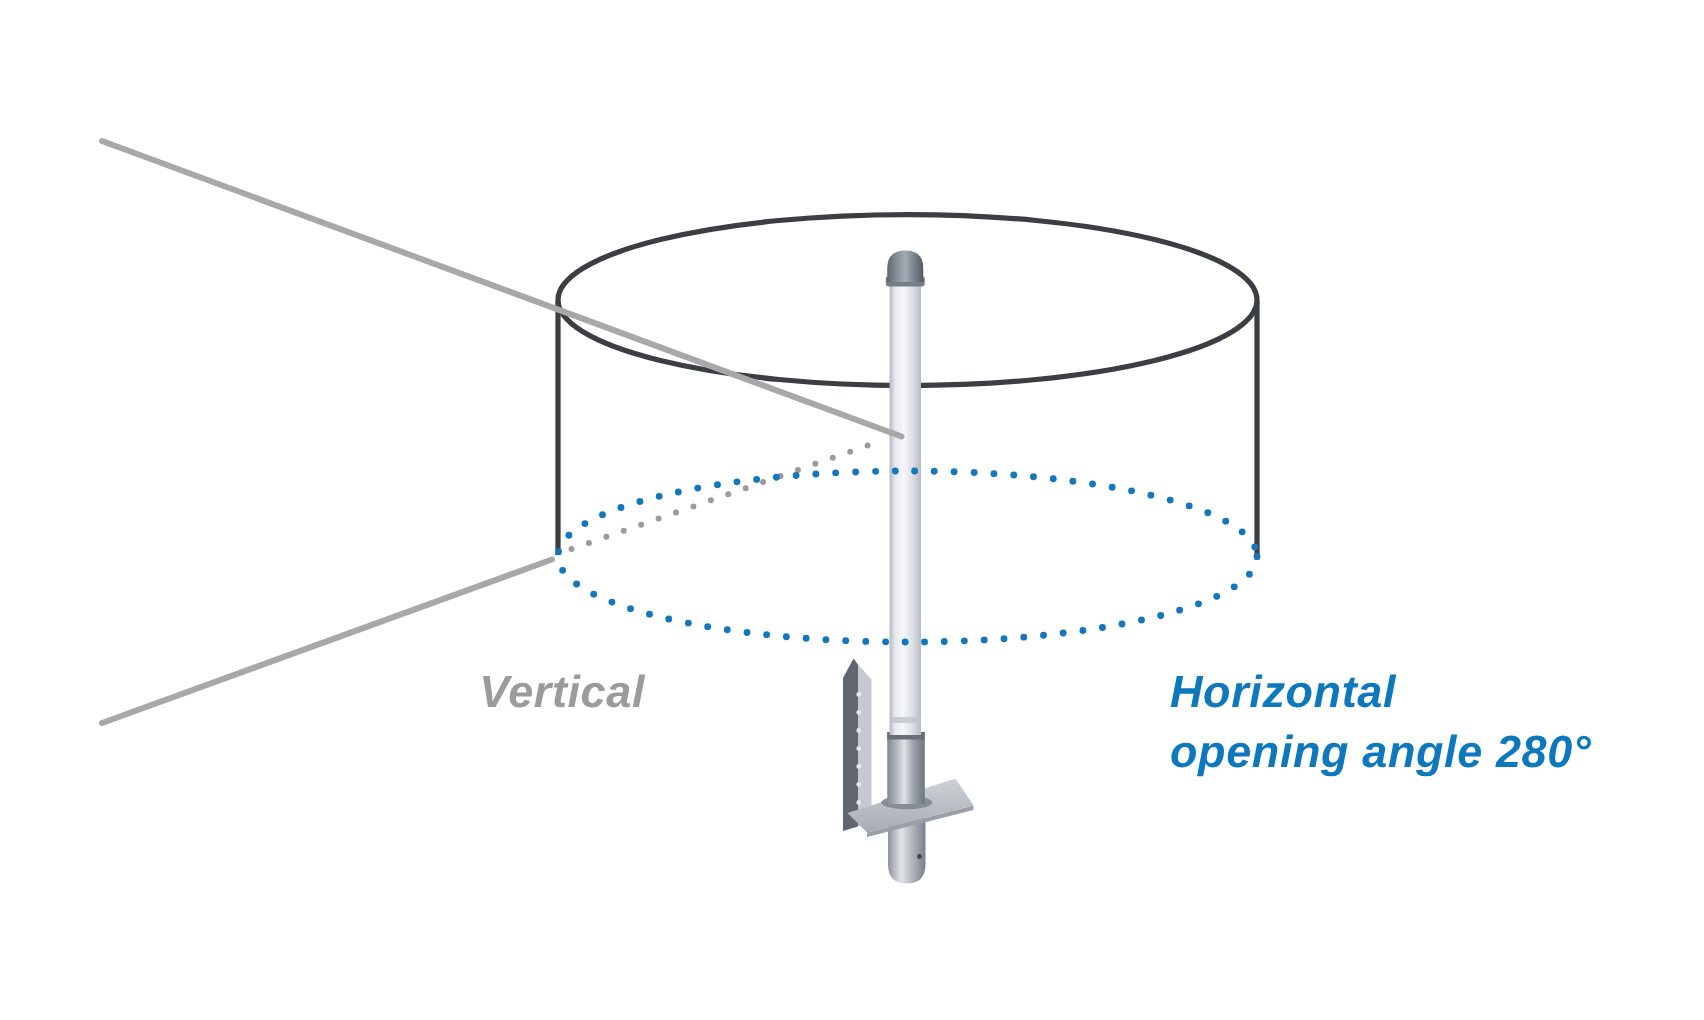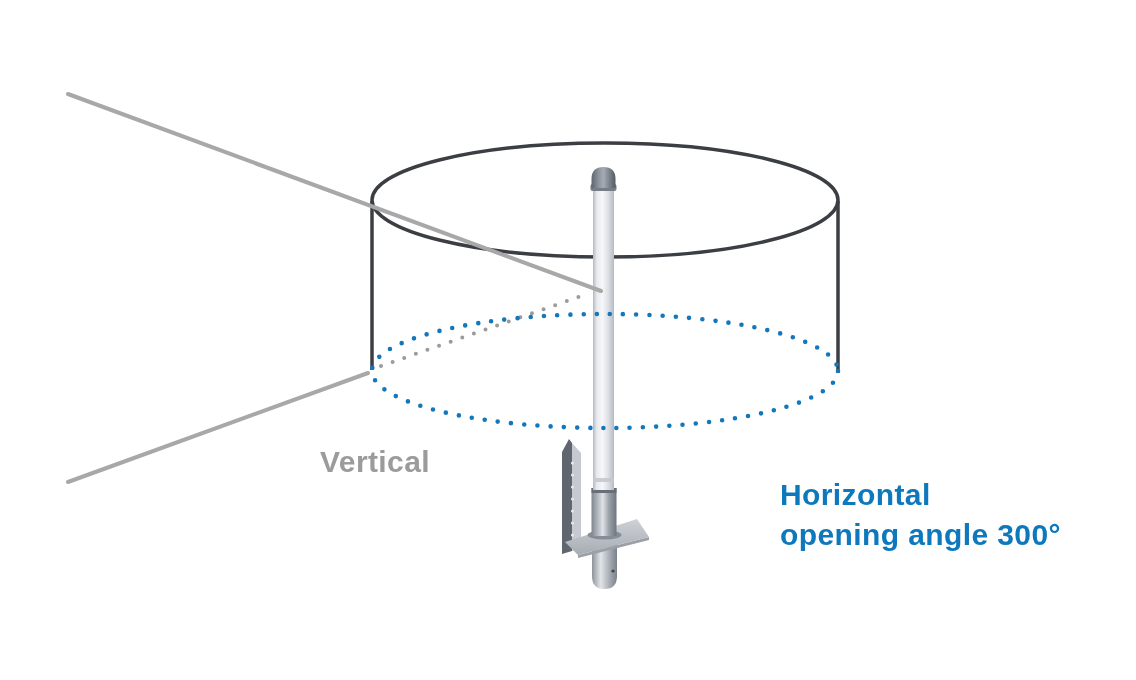--- a/index.html
+++ b/index.html
@@ -11,20 +11,21 @@
     --plane-dotted:#1577bb;
     --background:#ffffff;
   }
   html,body{margin:0;padding:0;}
   body{background:var(--background);font-family:"Liberation Sans", sans-serif;}
   .canvas{
     position:relative;
     width:1136px;height:680px;
     background:var(--background);
     overflow:hidden;
+    font-style:italic;
   }
   .diagram-svg{position:absolute;left:0;top:0;}
   .cyl{stroke:var(--cylinder-stroke);stroke-width:3.5;fill:none;}
   .angle-line{stroke:var(--angle-line);stroke-width:4;stroke-linecap:round;fill:none;}
   .angle-dotted{stroke:var(--angle-dotted);stroke-width:4;stroke-linecap:round;stroke-dasharray:0 12.3;fill:none;}
   .plane-dotted{stroke:var(--plane-dotted);stroke-width:4.6;stroke-linecap:round;stroke-dasharray:0 13.2;fill:none;}
   .label{
     position:absolute;
     font-size:30px;
     font-weight:700;
@@ -36,21 +37,20 @@
     top:442px;
     right:706px;
     text-align:right;
     color:var(--vertical-label);
   }
   .label-horizontal{
     top:442px;
     left:780px;
     text-align:left;
     color:var(--horizontal-label);
-    margin-top:33px;
   }
 </style>
 </head>
 <body>
 
 <div class="canvas">
 
   <svg class="diagram-svg" width="1136" height="680" viewBox="0 0 1136 680" xmlns="http://www.w3.org/2000/svg">
     <defs>
       <linearGradient id="gradPole" x1="0" y1="0" x2="1" y2="0">
@@ -145,16 +145,16 @@
       <ellipse class="plane-dotted" cx="605" cy="371" rx="233" ry="57"></ellipse>
     </g>
   </svg>
 
   <div class="label label-vertical">
     <div>Vertical</div>
   </div>
 
   <div class="label label-horizontal">
     <div>Horizontal</div>
-    <div>opening angle 300°</div>
+    <div>opening angle 280°</div>
   </div>
 
 </div>
 
 </body></html>

